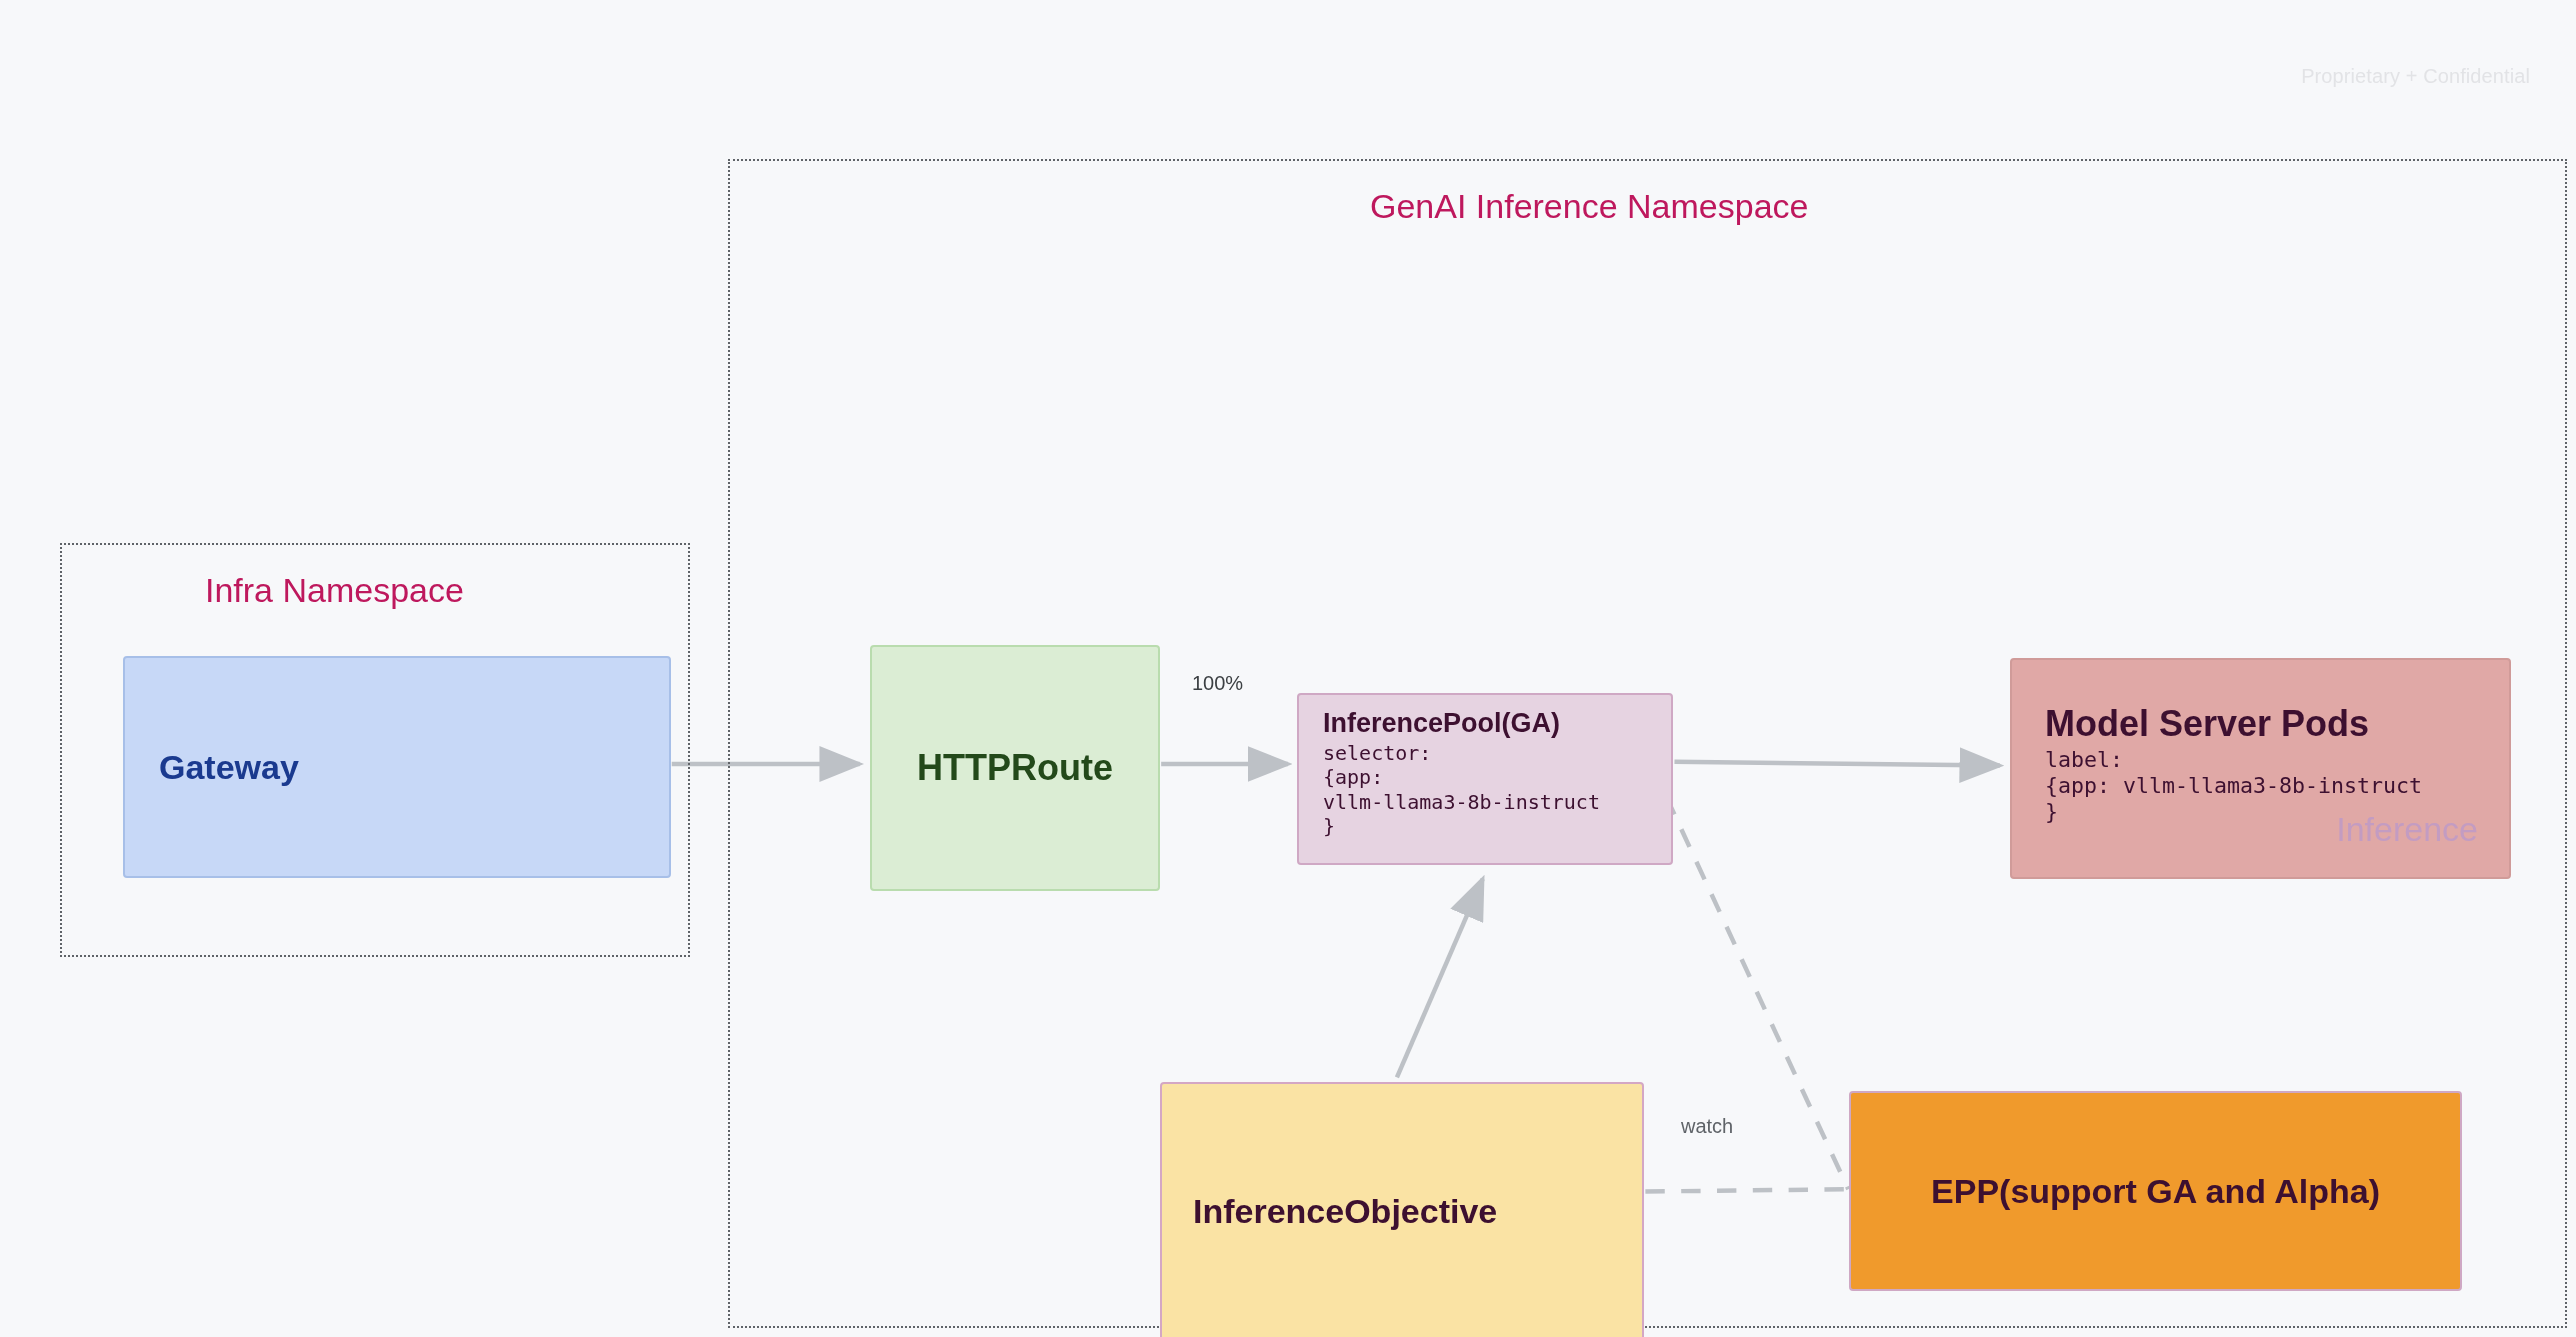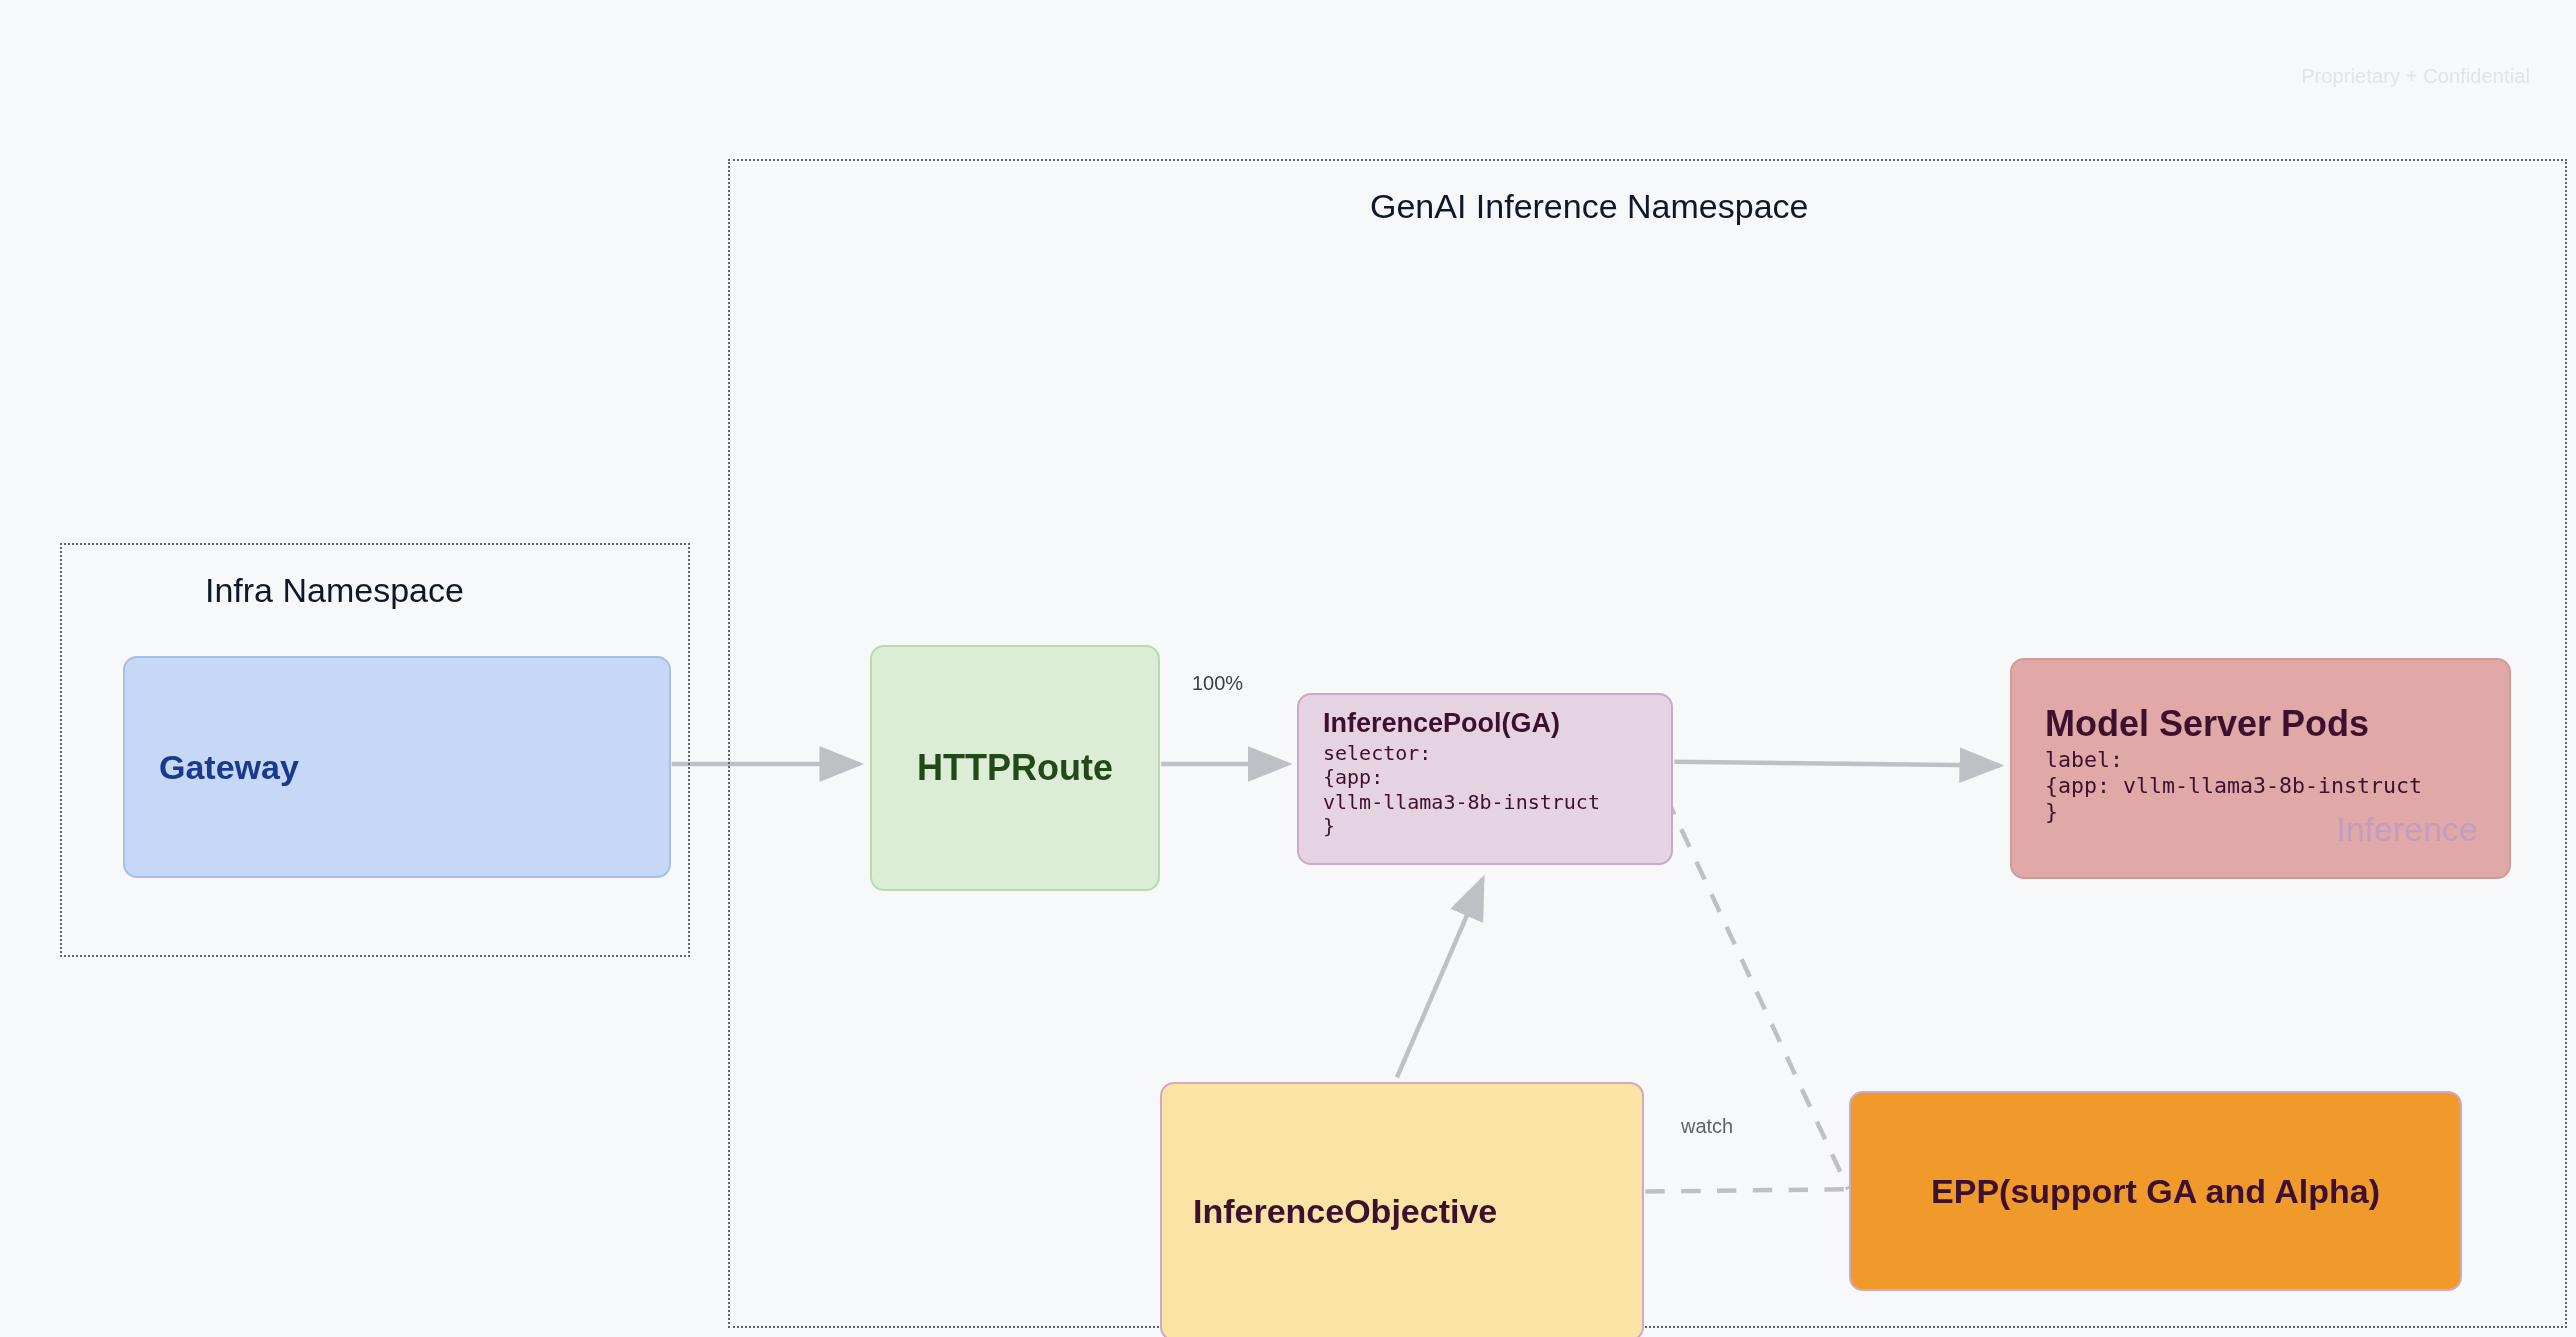--- a/index.html
+++ b/index.html
@@ -48,38 +48,38 @@
   }
   #ns-infra {
     left: 60px;
     top: 543px;
     width: 630px;
     height: 414px;
   }
   .ns-title {
     position: absolute;
     font-size: 34px;
-    color: #0f172a;
+    color: #be185d;
     white-space: nowrap;
     font-weight: 400;
   }
   #ns-genai-title {
     left: 1370px;
     top: 187px;
   }
   #ns-infra-title {
     left: 205px;
     top: 571px;
   }
 
   
   .node {
     position: absolute;
     box-sizing: border-box;
-    border-radius: 14px;
+    border-radius: 4px;
     display: flex;
     flex-direction: column;
     justify-content: center;
     overflow: hidden;
   }
   .node .title {
     font-weight: bold;
     white-space: nowrap;
   }
   .node .code {

